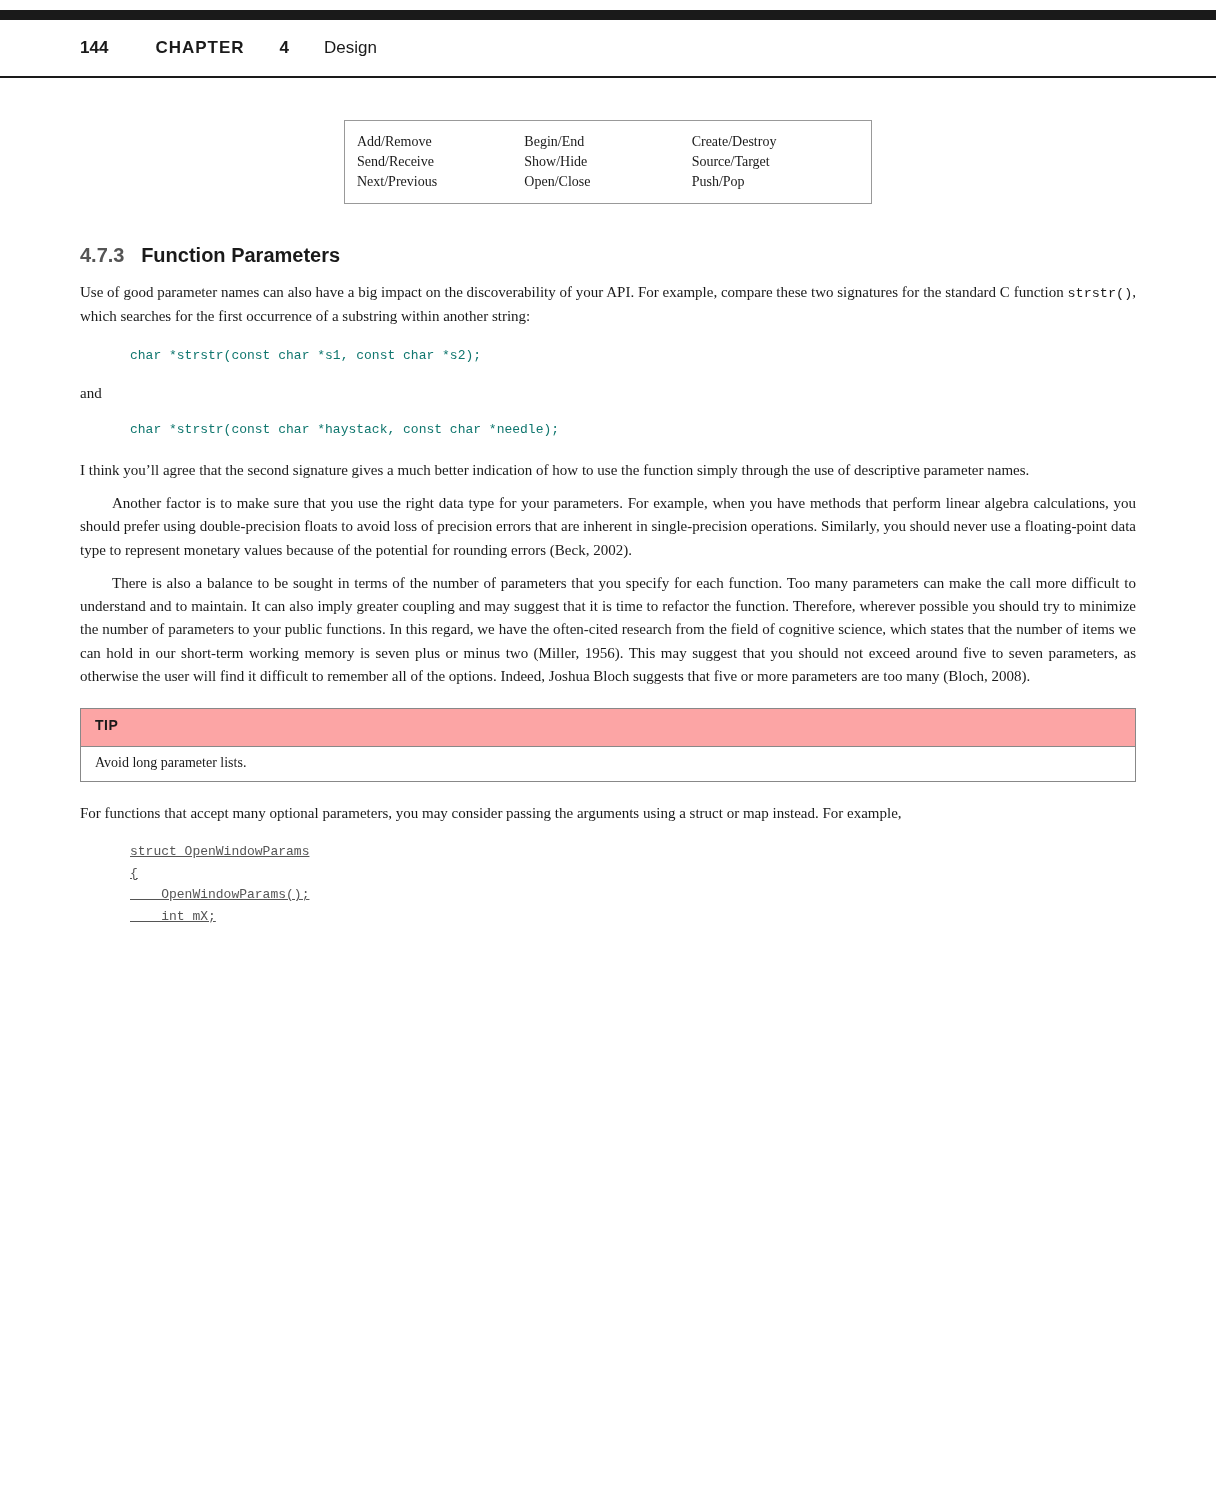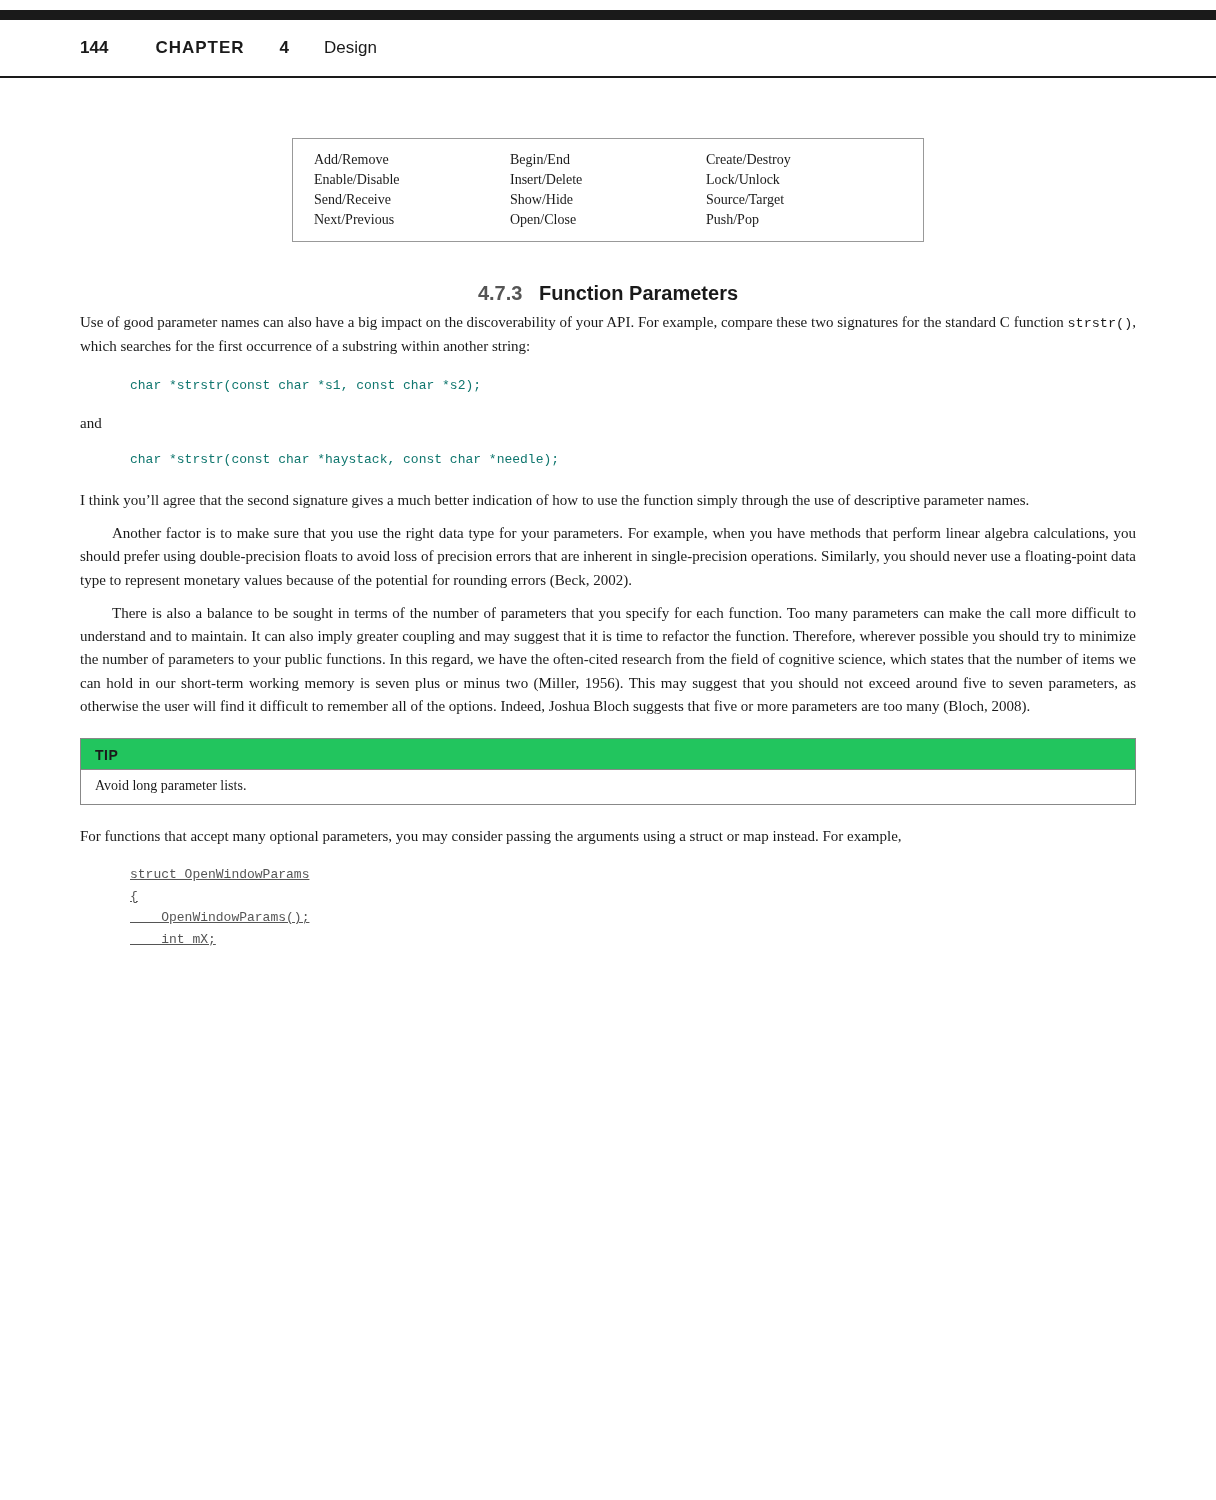--- a/index.html
+++ b/index.html
@@ -74,46 +74,45 @@
     }
 
     
     .content {
       padding: 30px 80px 40px 80px;
     }
 
     
     .verb-table {
       border: 1px solid #999;
-      margin: 30px auto 40px auto;
-      width: 632px;
-      padding: 10px 21px;
+      margin: 12px auto 40px auto;
+      width: 528px;
+      padding: 10px 12px;
     }
 
     .verb-table-row {
       display: flex;
       gap: 0;
       margin: 2px 0;
     }
 
     .verb-cell {
       flex: 1;
       font-size: 14px;
       font-family: 'Times New Roman', Times, serif;
       padding: 1px 0;
     }
 
     
     .section-heading {
       font-family: Arial, sans-serif;
       font-size: 20px;
       font-weight: bold;
-      margin-bottom: 6px;
+      margin-bottom: 14px;
       margin-top: 10px;
-      text-align: center;
     }
 
     .section-num {
       color: #555;
       font-weight: bold;
     }
 
     
     .body-text {
       font-family: 'Times New Roman', Times, serif;
@@ -166,22 +165,22 @@
     }
 
     
     .tip-box {
       border: 1.5px solid #888;
       margin: 20px 0 20px 0;
       padding: 0;
     }
 
     .tip-header {
-      background: #22c55e;
-      padding: 8px 14px 6px 14px;
+      background: #fca5a5;
+      padding: 8px 14px 13px 14px;
       font-family: Arial, sans-serif;
       font-weight: bold;
       font-size: 14px;
       border-bottom: 1px solid #888;
       letter-spacing: 0.5px;
     }
 
     .tip-body {
       padding: 8px 14px 10px 14px;
       font-family: 'Times New Roman', Times, serif;
@@ -201,25 +200,20 @@
     <span class="header-title">Design</span>
   </div>
 
   <div class="content">
 
     <div class="verb-table">
       <div class="verb-table-row">
         <span class="verb-cell">Add/Remove</span>
         <span class="verb-cell">Begin/End</span>
         <span class="verb-cell">Create/Destroy</span>
-      </div>
-      <div class="verb-table-row">
-        <span class="verb-cell">Enable/Disable</span>
-        <span class="verb-cell">Insert/Delete</span>
-        <span class="verb-cell">Lock/Unlock</span>
       </div>
       <div class="verb-table-row">
         <span class="verb-cell">Send/Receive</span>
         <span class="verb-cell">Show/Hide</span>
         <span class="verb-cell">Source/Target</span>
       </div>
       <div class="verb-table-row">
         <span class="verb-cell">Next/Previous</span>
         <span class="verb-cell">Open/Close</span>
         <span class="verb-cell">Push/Pop</span>

